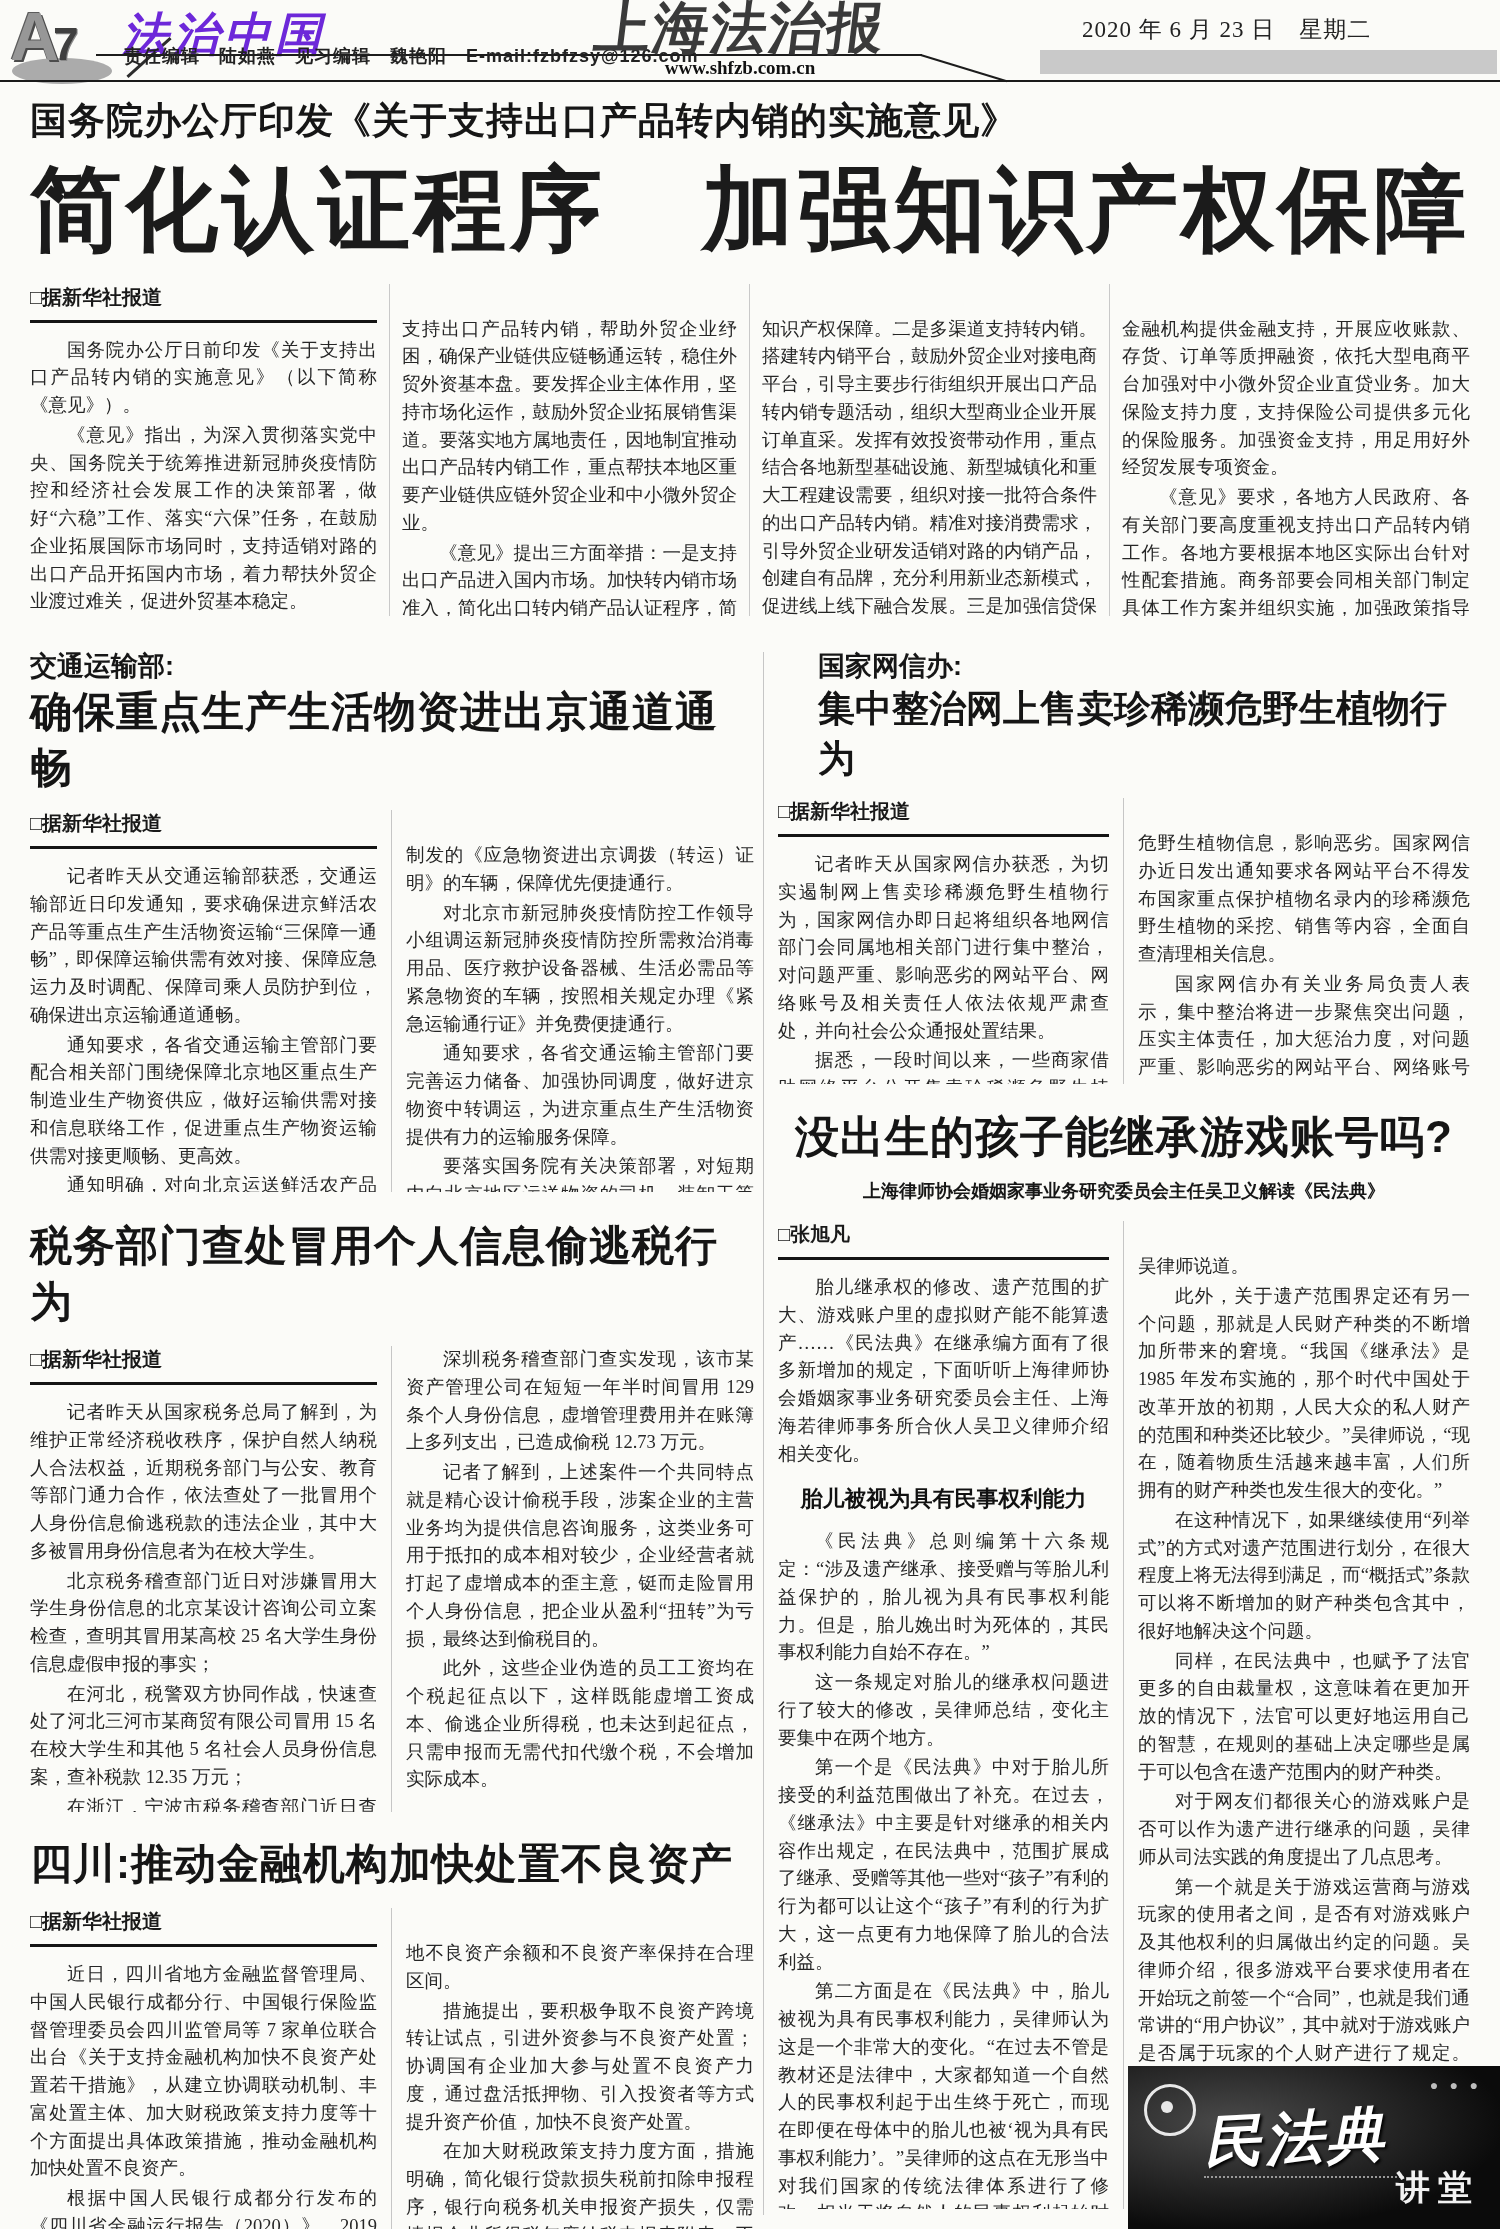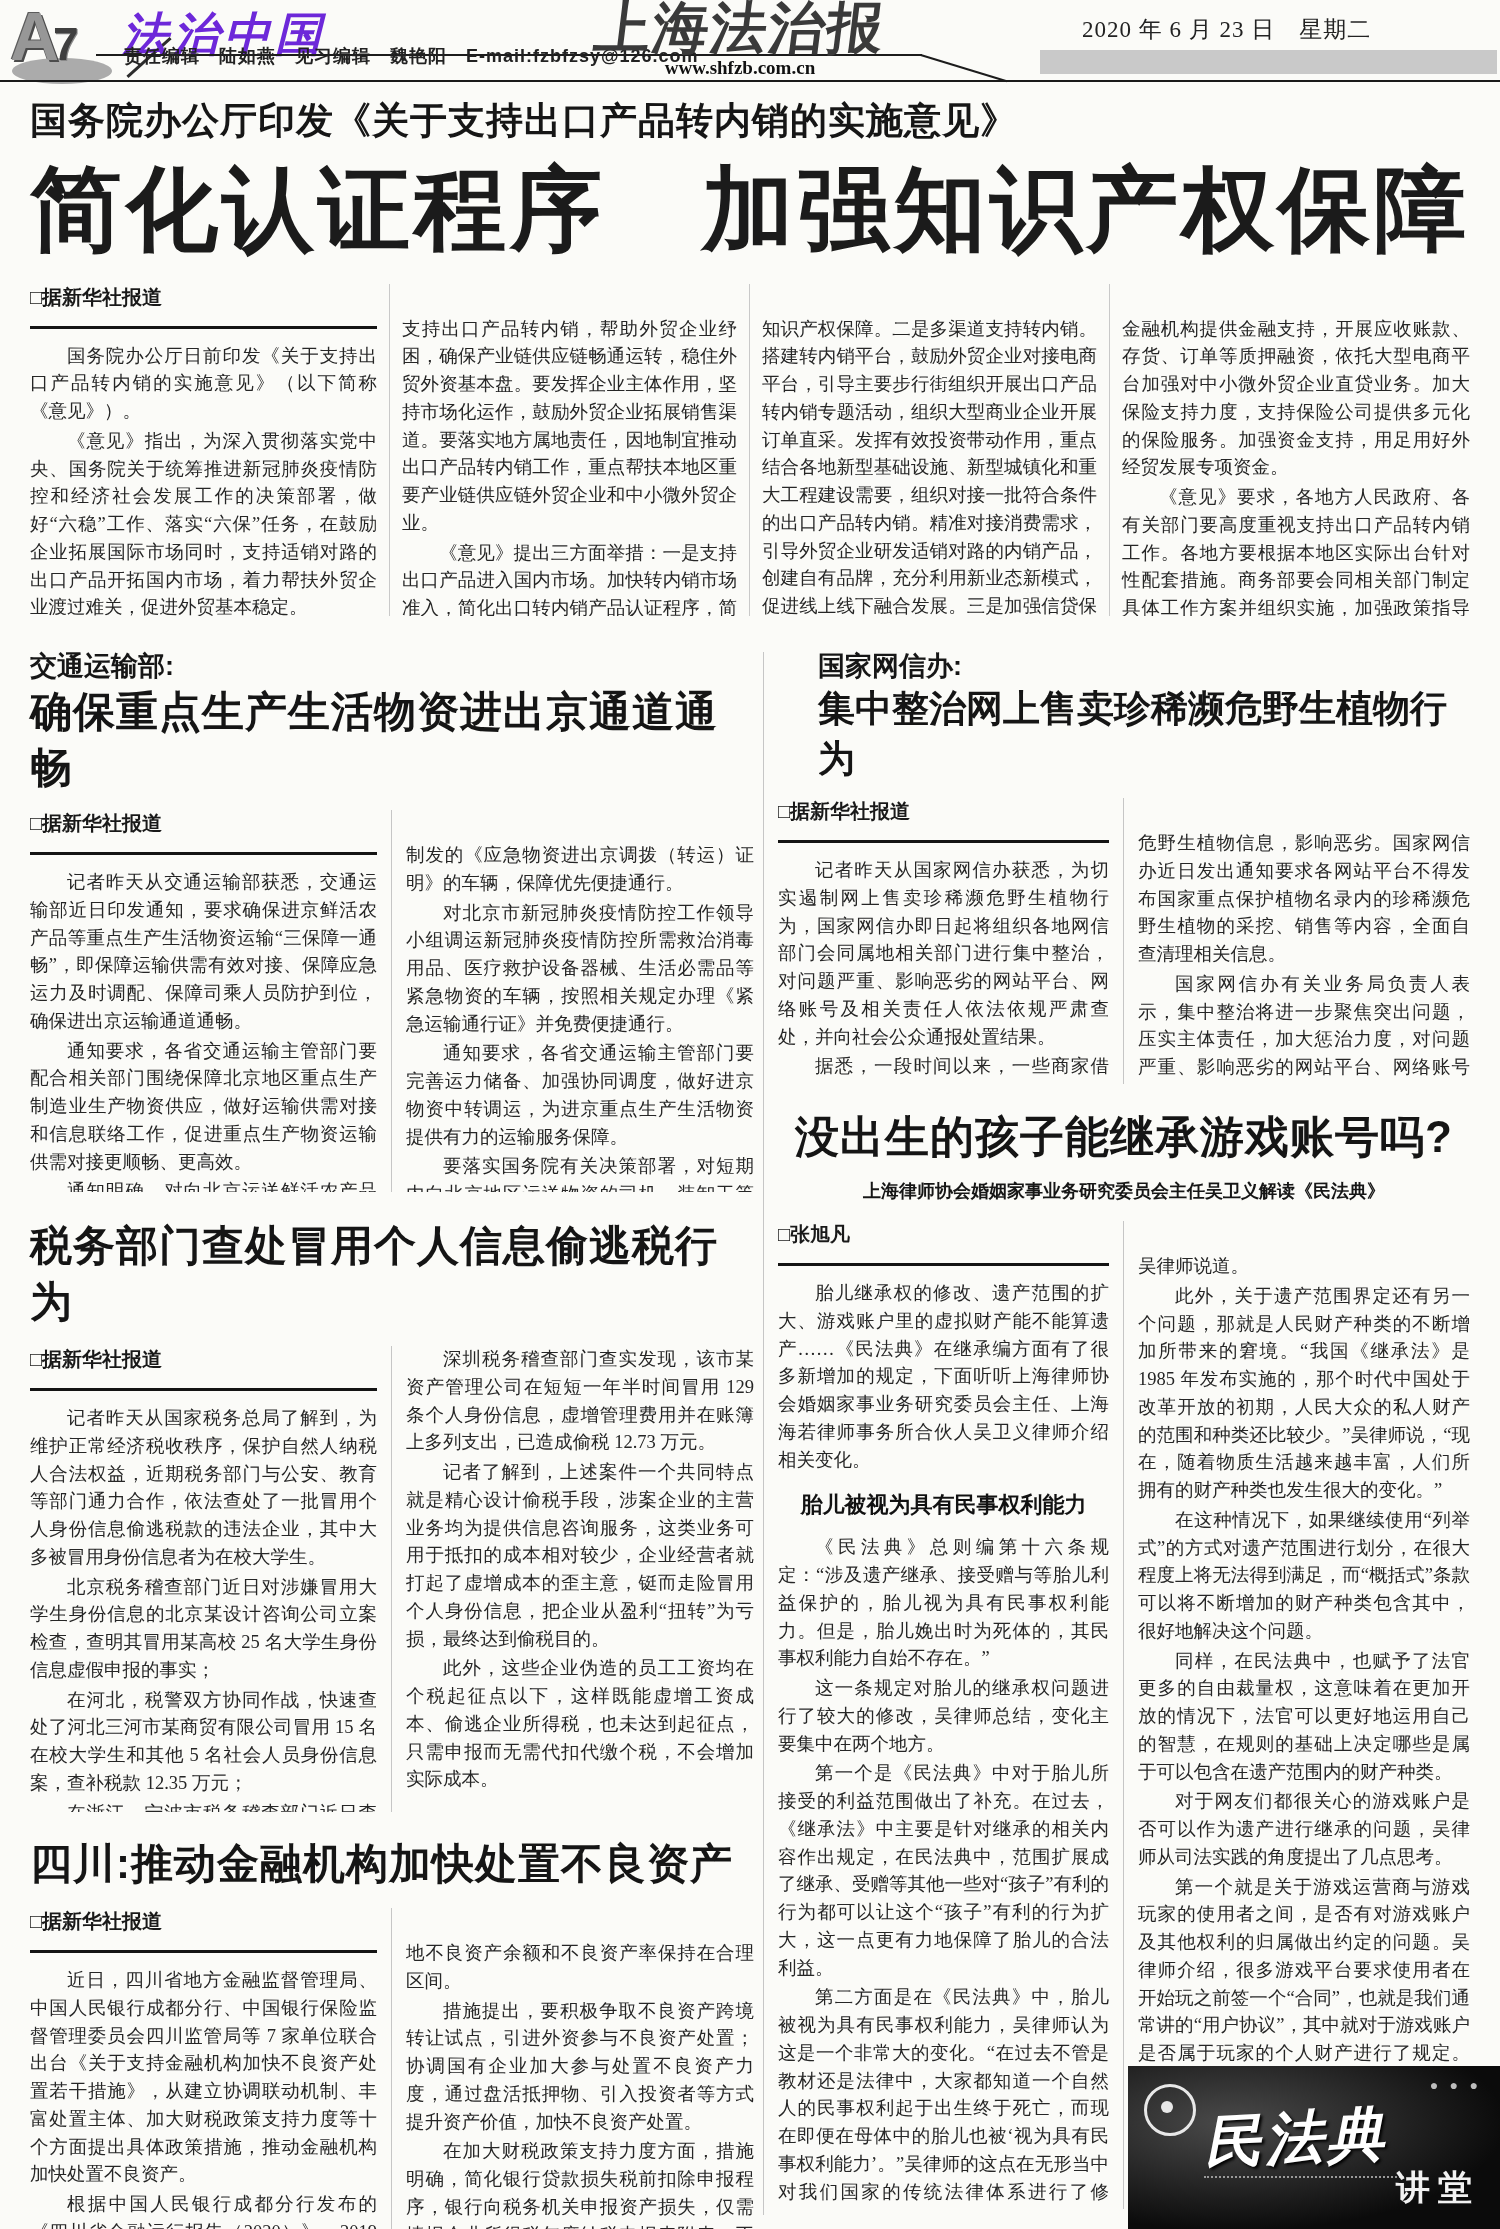--- a/index.html
+++ b/index.html
@@ -26,21 +26,21 @@
   .dateline{position:absolute;left:1082px;top:14px;font-size:23px;color:#222;letter-spacing:1px;}
   .graybar{position:absolute;left:1040px;top:50px;width:457px;height:24px;background:#c9c9c9;}
 
   
   .kicker{font-weight:800;font-size:37px;color:#161616;letter-spacing:1px;}
   .kicker-sm{font-weight:800;font-size:27px;color:#161616;}
   .headline-xl{font-weight:900;font-size:92px;line-height:1.04;letter-spacing:4px;color:#1b1b1b;white-space:nowrap;}
   .headline-lg{font-weight:900;font-size:42px;color:#151515;letter-spacing:1px;}
   .headline-md{font-weight:900;font-size:37px;color:#151515;}
   .byline{font-family:Liberation Serif, serif;font-weight:700;font-size:20px;
-          padding-bottom:15px;border-bottom:3px solid #141414;margin-bottom:14px;color:#191919;}
+          padding-bottom:9px;border-bottom:3px solid #141414;margin-bottom:14px;color:#191919;}
   .col p{margin:0 0 2px 0;font-size:18.5px;line-height:1.5;text-align:justify;text-indent:2em;color:#262626;}
   .col p.cont{text-indent:0;margin-top:32px;}
   .col h3{font-family:"Liberation Sans",sans-serif;font-weight:700;font-size:22px;text-align:center;
           margin:16px 0 14px 0;color:#111;}
   .cols2{display:grid;grid-template-columns:1fr 1fr;overflow:hidden;}
   .cols2 .col{padding:0 14px;}
   .cols2 .col:first-child{padding-left:0;border-right:1px solid #c6c6c6;}
   .cols2 .col:last-child{padding-right:0;}
   .cols4{display:grid;grid-template-columns:repeat(4,1fr);overflow:hidden;}
   .cols4 .col{padding:0 12px;}

